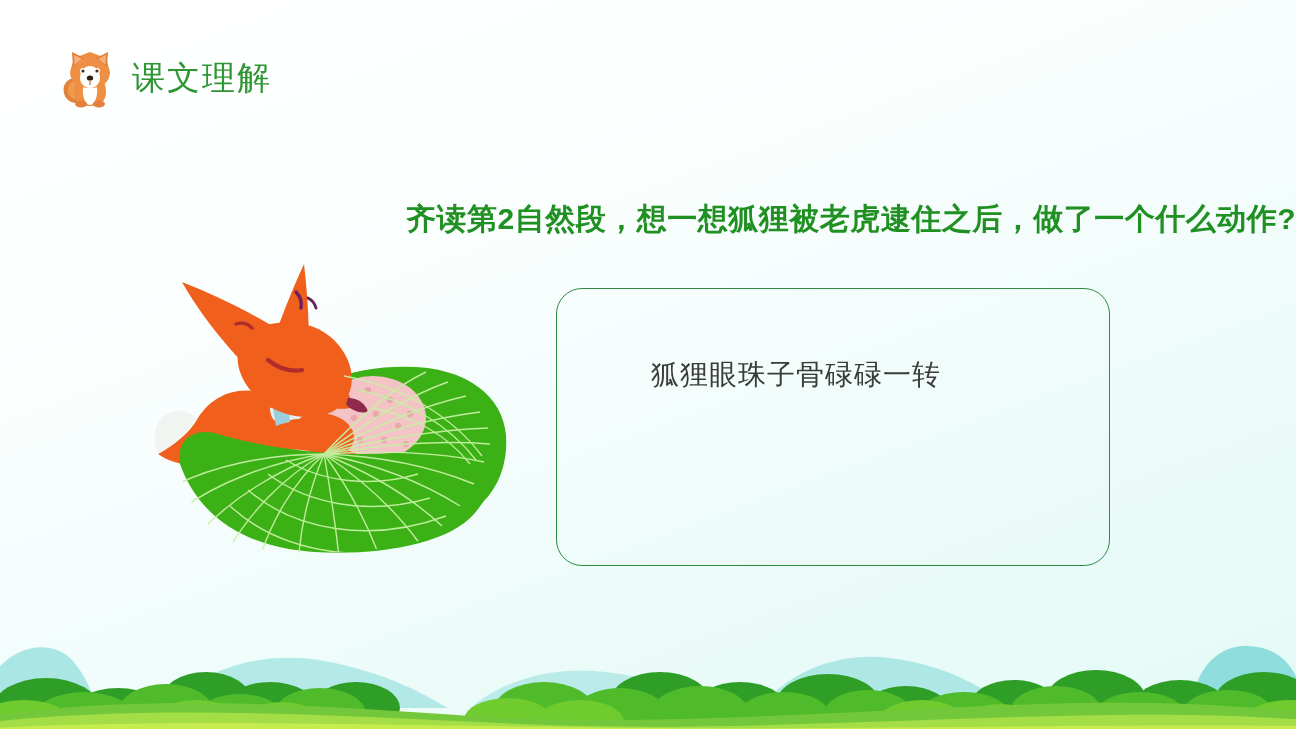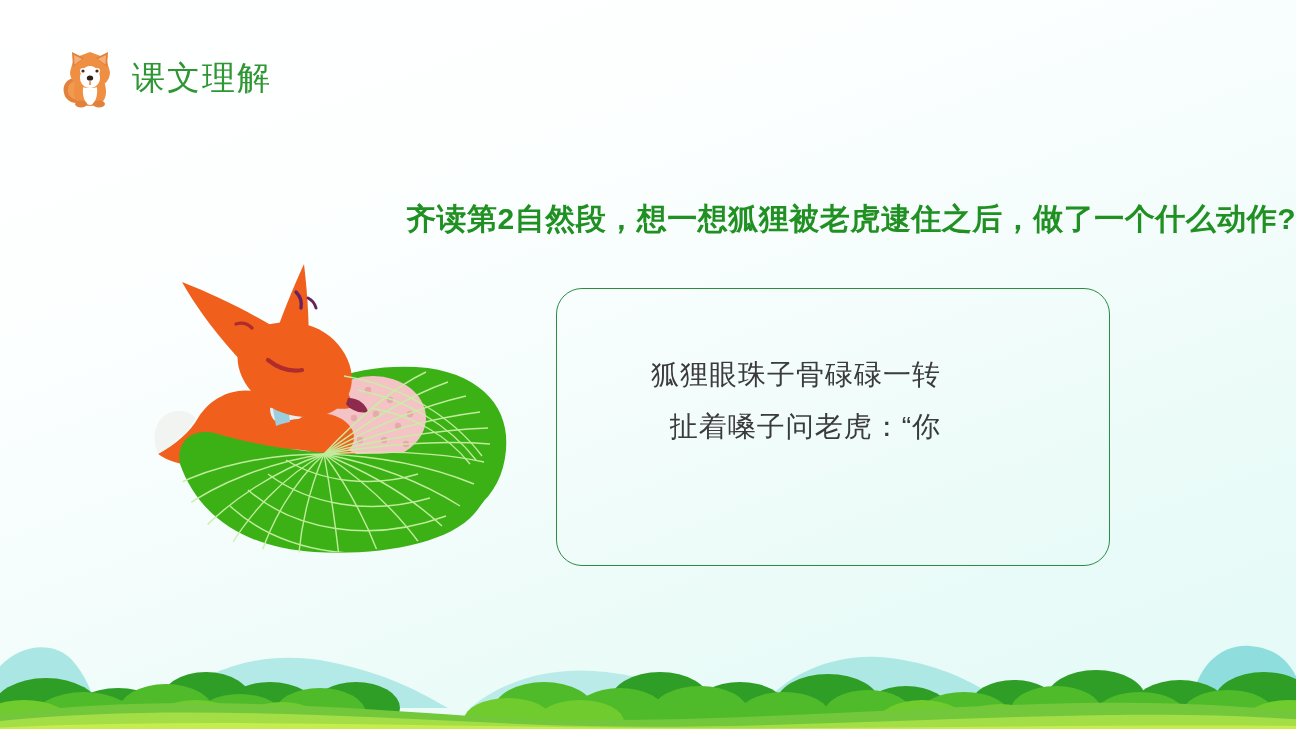--- a/index.html
+++ b/index.html
@@ -75,21 +75,20 @@
     background: transparent;
   }
   #quote-text {
     position: absolute;
     left: 94px;
     top: 60px;
     color: #3b3b3b;
     font-size: 28px;
     line-height: 52px;
     letter-spacing: 1px;
-    text-align: right;
   }
   #quote-text div { white-space: nowrap; }
 
   
   #scenery {
     position: absolute;
     left: 0;
     bottom: 0;
     width: 1296px;
     height: 105px;
@@ -258,21 +257,20 @@
         <path d="M254 150 C296 158 330 178 352 206"></path>
         <path d="M240 132 C290 142 332 168 358 202"></path>
         <path d="M226 118 C284 128 334 158 364 198"></path>
       </g>
     </g>
   </svg>
 
   <div id="quote-box">
     <div id="quote-text">
       <div>狐狸眼珠子骨碌碌一转</div>
-      <div>扯着嗓子问老虎：“你</div>
     </div>
   </div>
 
   <svg id="scenery" viewBox="0 0 1296 105" preserveAspectRatio="none" aria-hidden="true">
 
     <g opacity="0.85">
       <path d="M-10 56 C10 20 52 14 72 36 C86 52 92 68 96 84 L-10 84 Z" fill="#9ee3e0"></path>
       <path d="M170 80 C210 40 270 26 330 38 C388 50 420 68 448 84 L150 84 Z" fill="#a9e6e4"></path>
       <path d="M760 84 C790 46 840 28 890 34 C940 40 980 60 1010 84 Z" fill="#a2e4e2"></path>
       <path d="M1190 86 C1196 40 1222 20 1250 22 C1282 24 1300 46 1306 86 Z" fill="#7fd8d8"></path>

